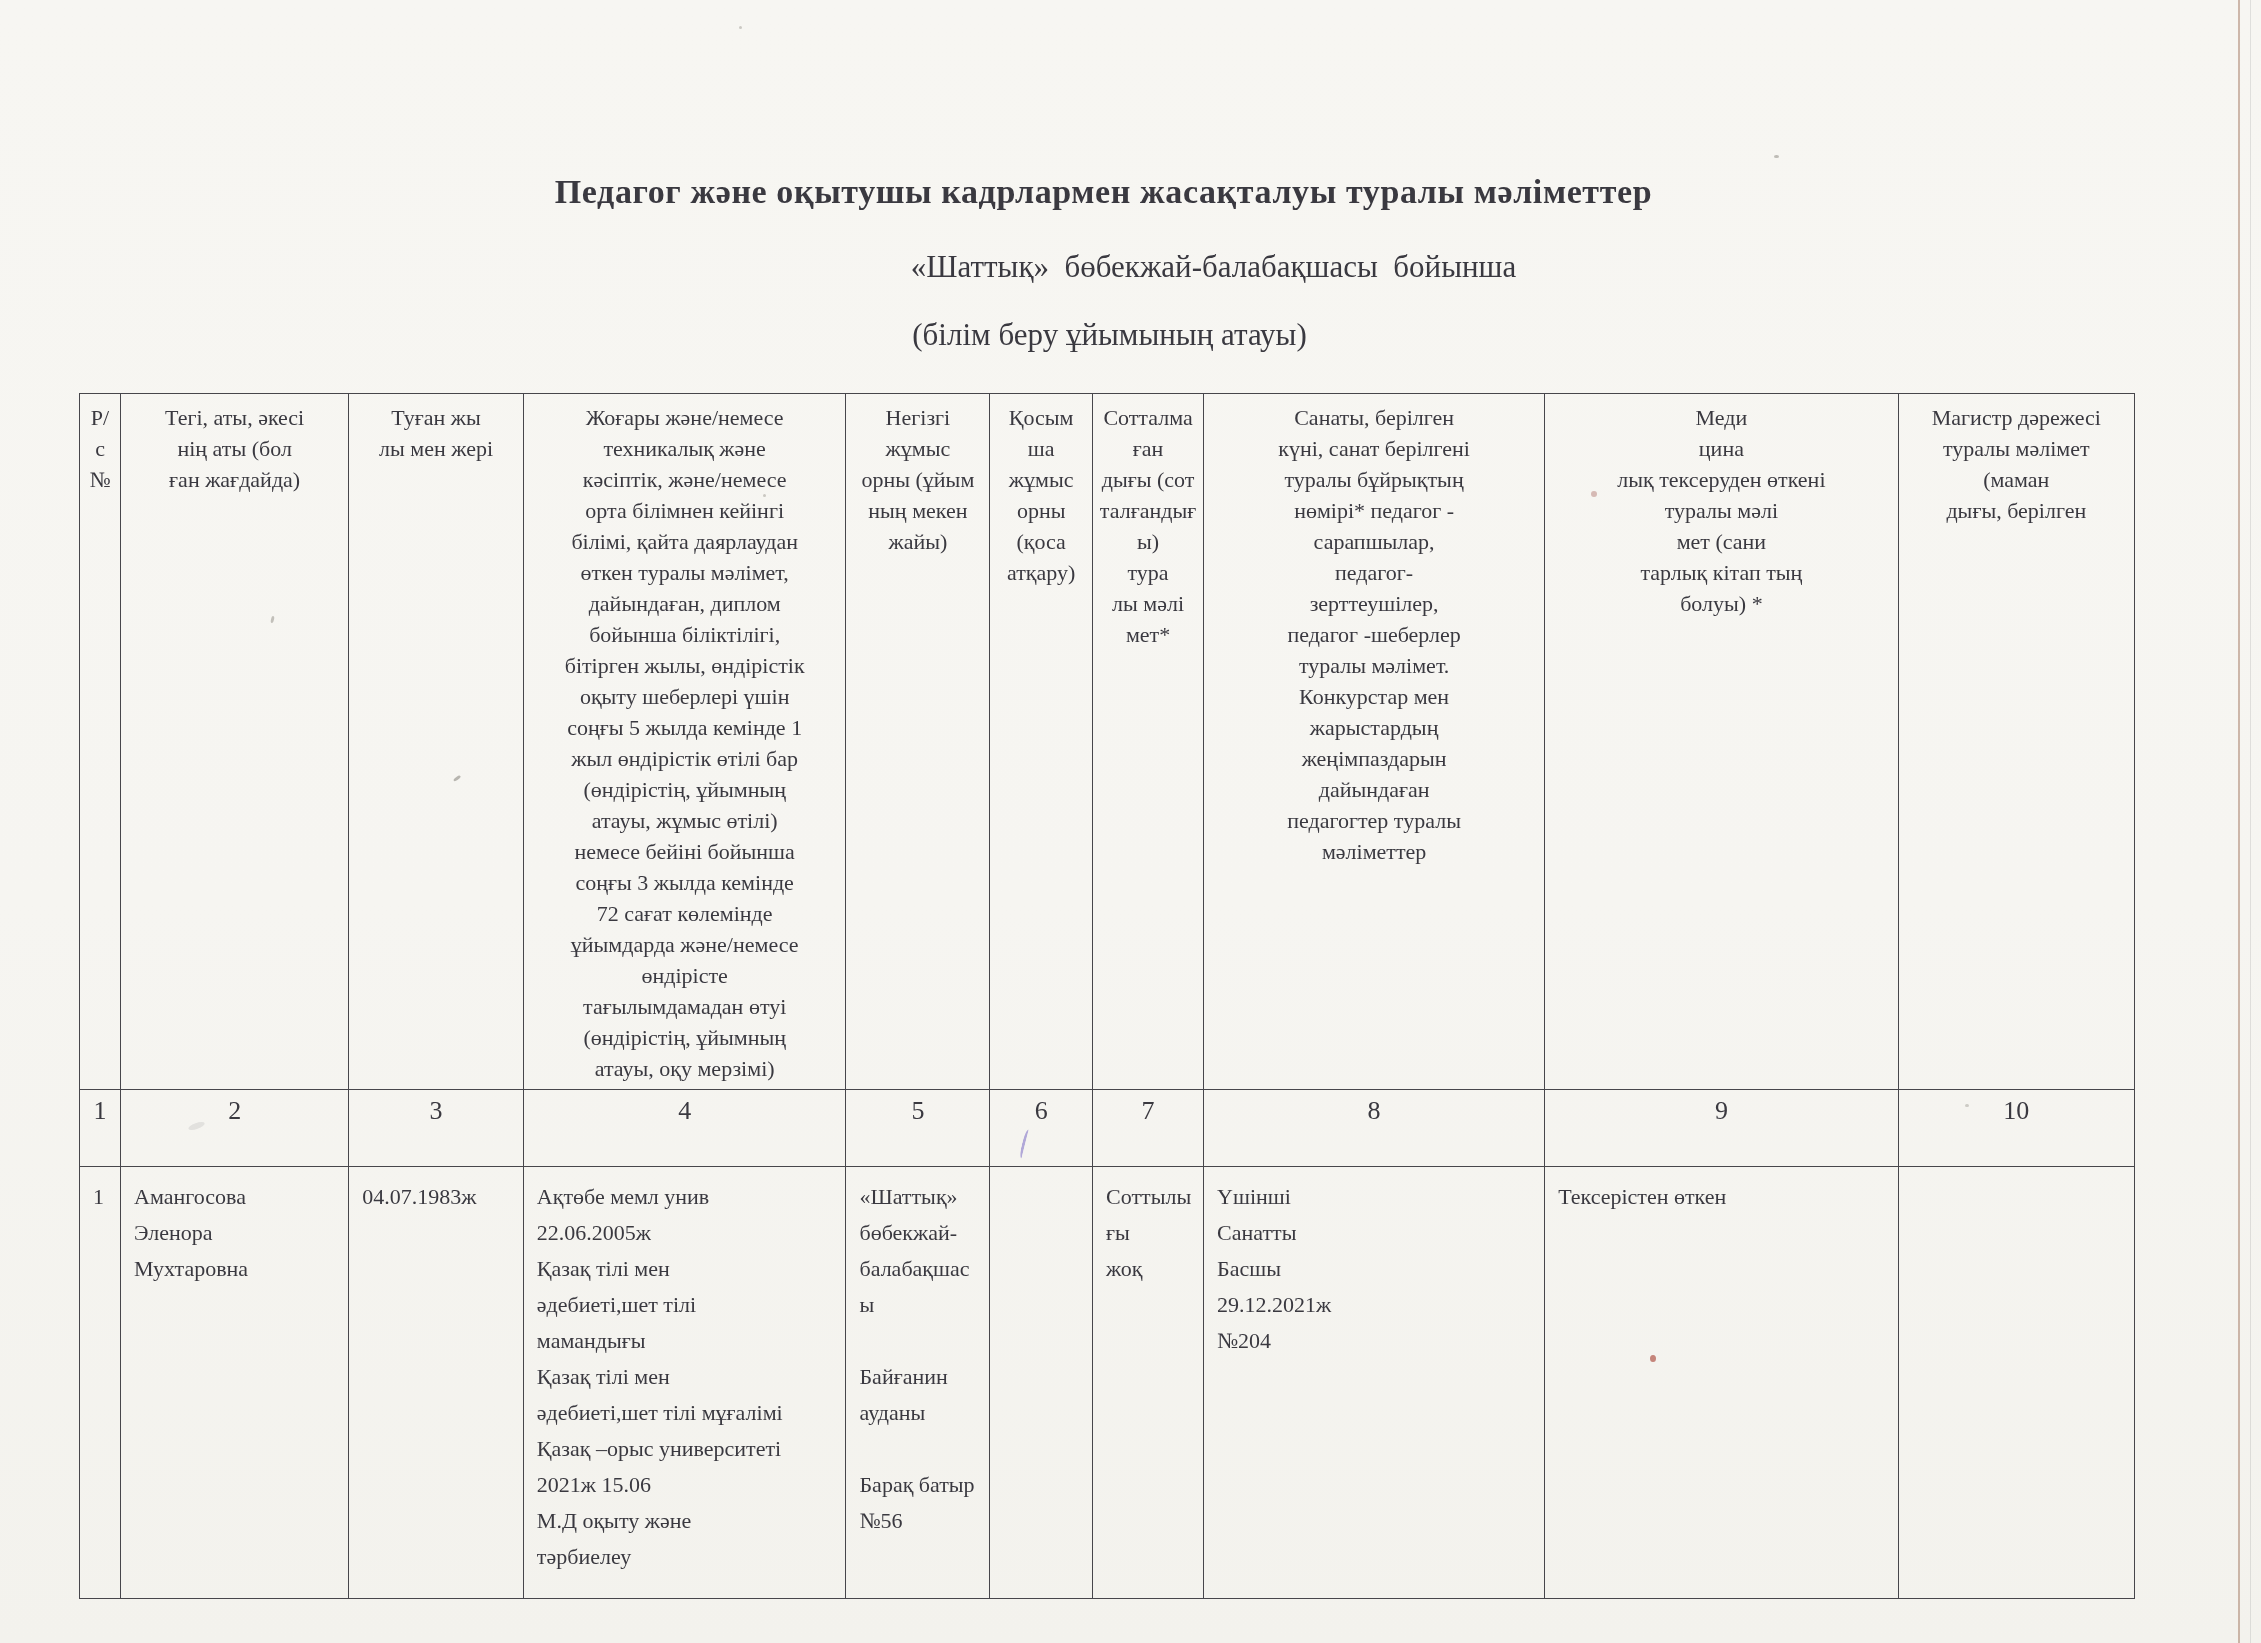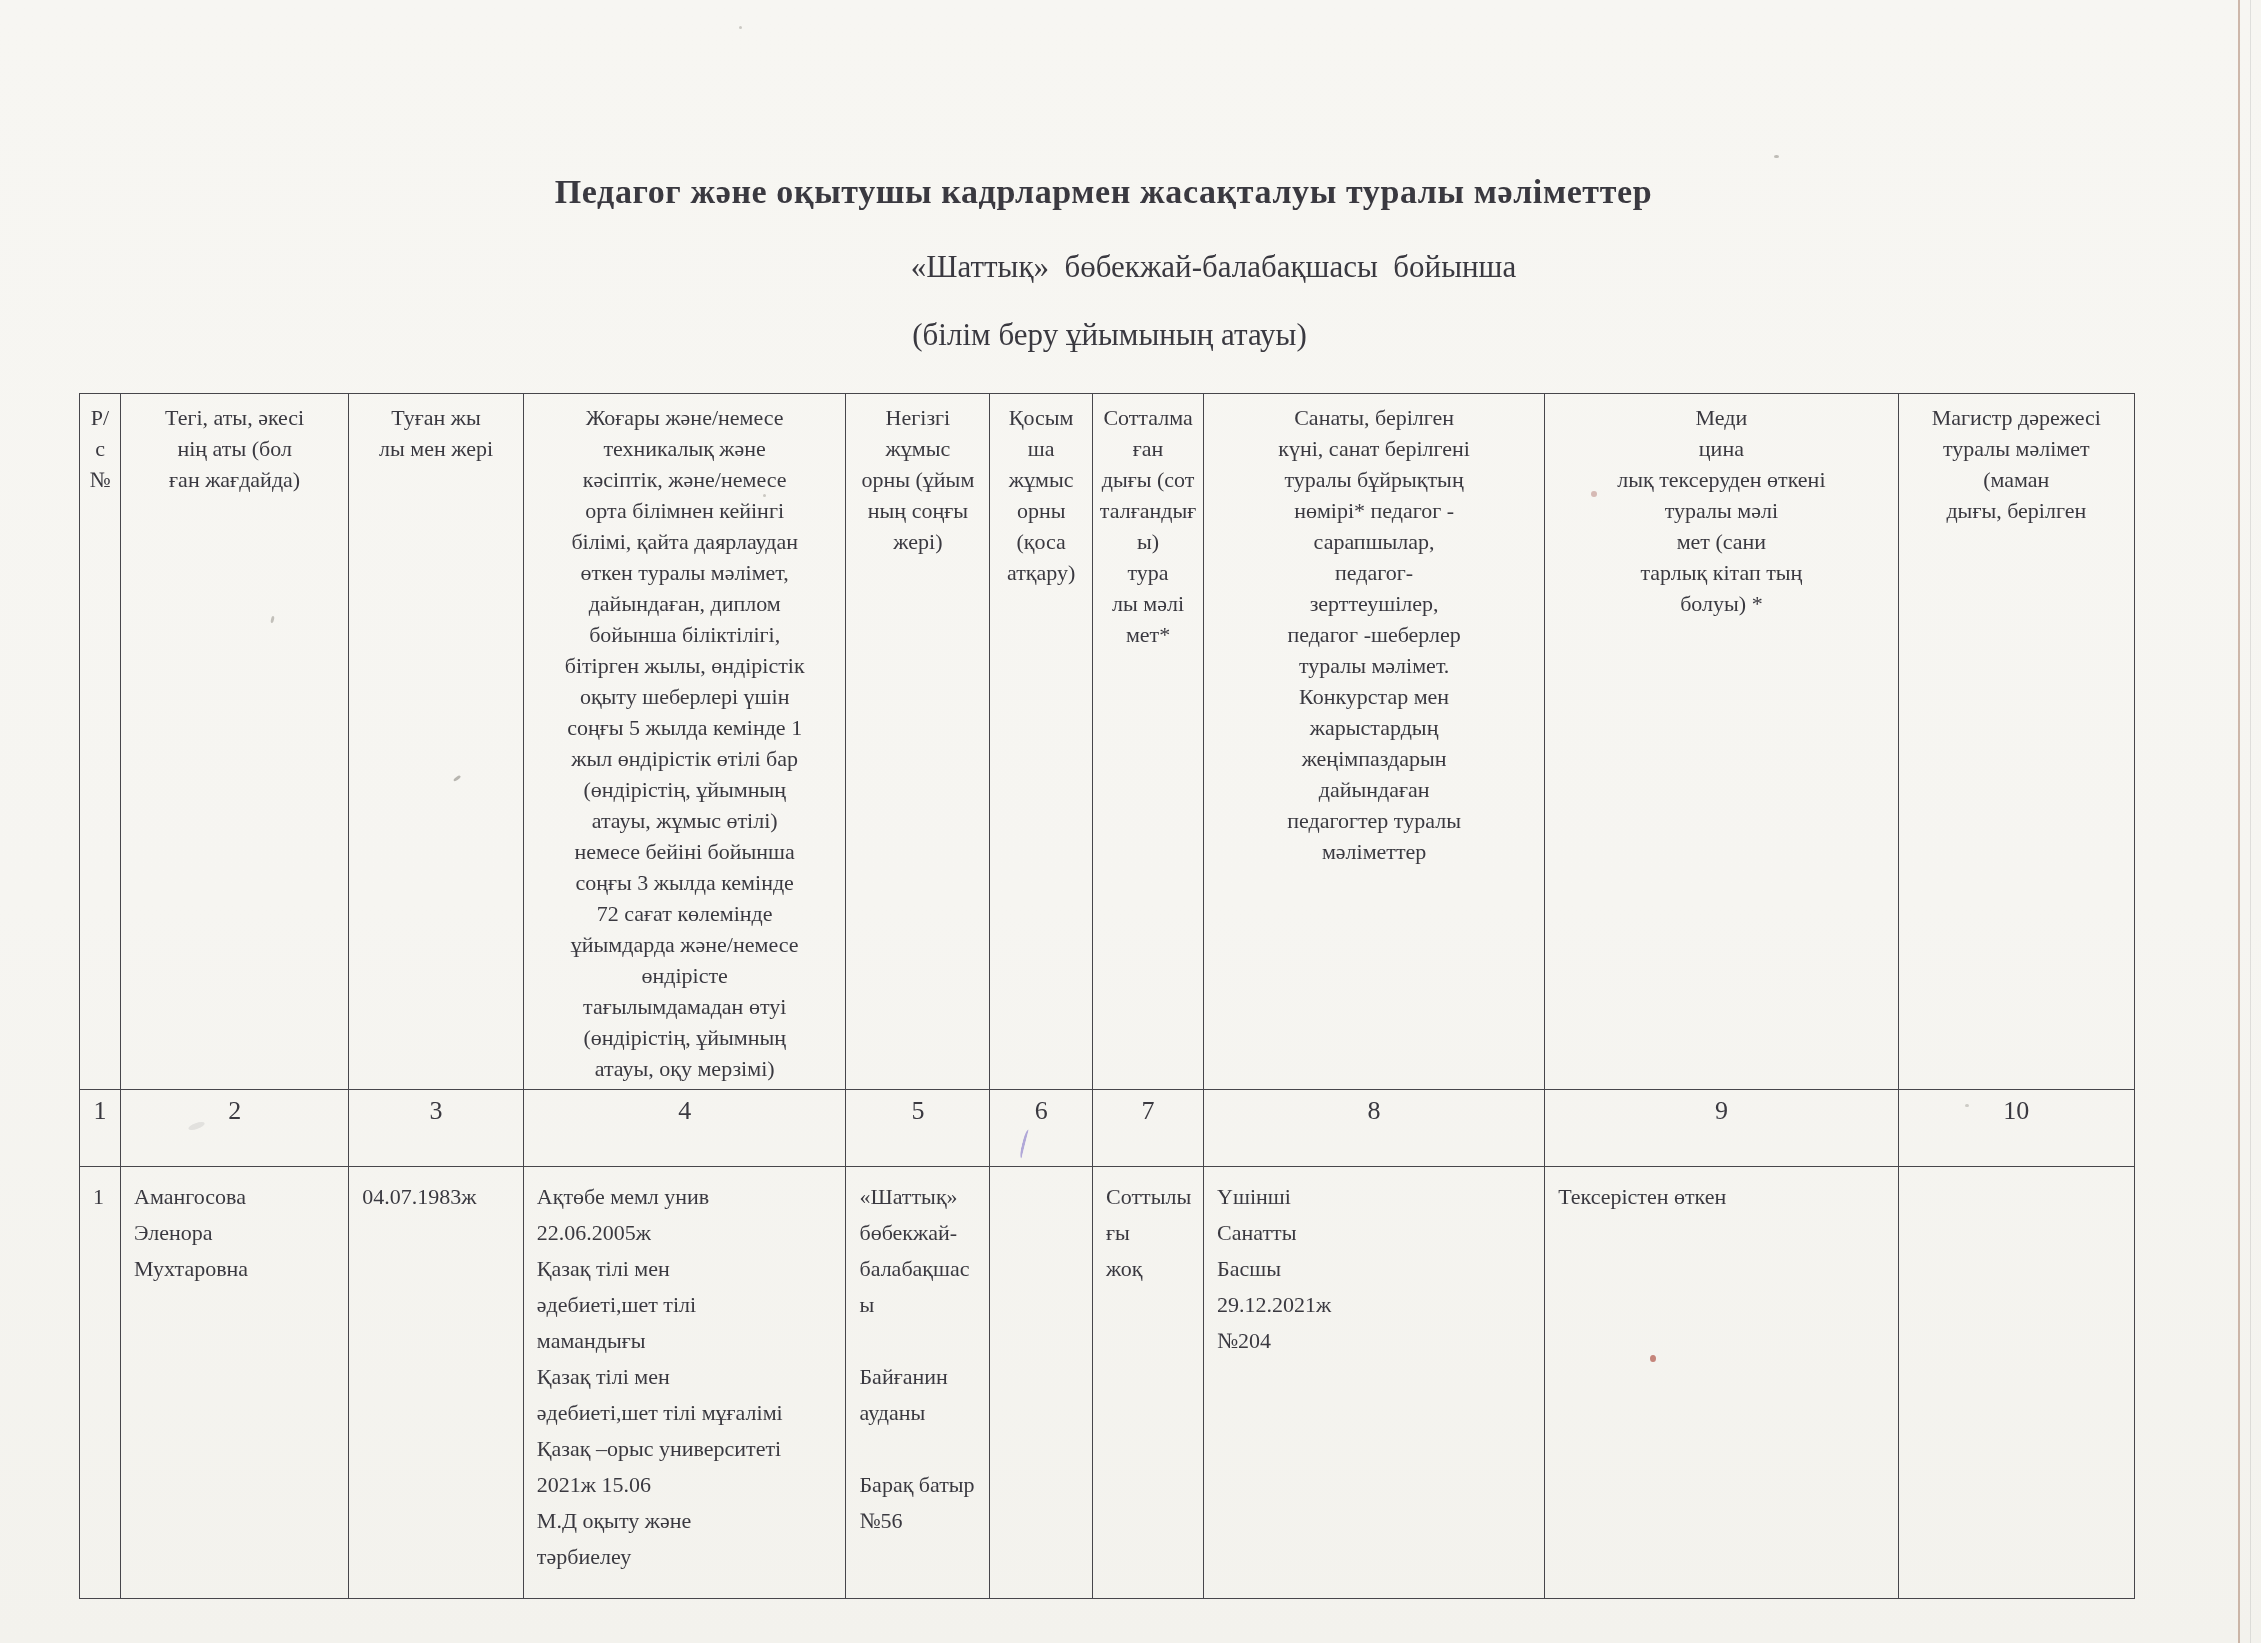--- a/index.html
+++ b/index.html
@@ -139,22 +139,22 @@
             <div class="ln">72 сағат көлемінде</div>
             <div class="ln">ұйымдарда және/немесе</div>
             <div class="ln">өндірісте</div>
             <div class="ln">тағылымдамадан өтуі</div>
             <div class="ln">(өндірістің, ұйымның</div>
             <div class="ln">атауы, оқу мерзімі)</div>
           </th>
       <th>
             <div class="ln">Негізгі жұмыс</div>
             <div class="ln">орны (ұйым</div>
-            <div class="ln">ның соңғы</div>
-            <div class="ln">жері)</div>
+            <div class="ln">ның мекен</div>
+            <div class="ln">жайы)</div>
           </th>
       <th>
             <div class="ln">Қосым</div>
             <div class="ln">ша жұмыс</div>
             <div class="ln">орны (қоса</div>
             <div class="ln">атқару)</div>
           </th>
       <th>
             <div class="ln">Сотталмаған</div>
             <div class="ln">дығы (сот</div>

